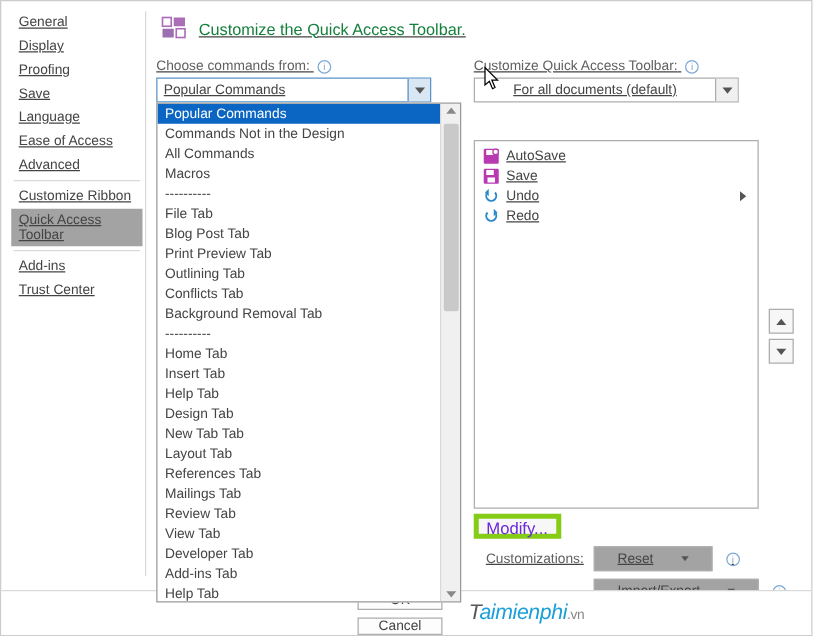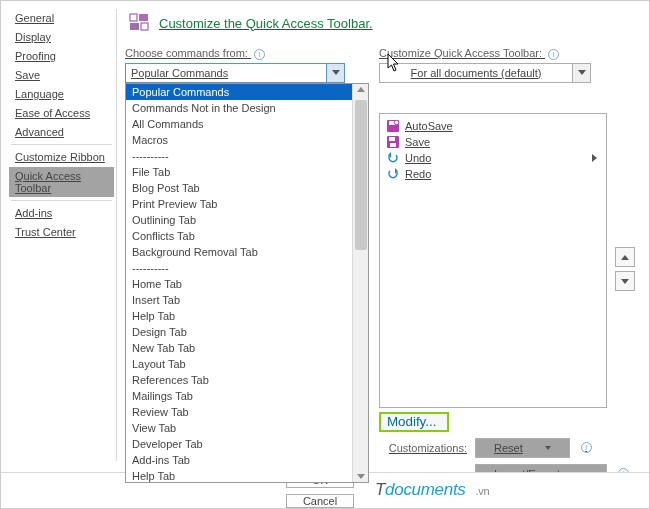--- a/index.html
+++ b/index.html
@@ -118,42 +118,42 @@
   .qat-item.rel{position:relative;}
   .reorder {
     position:absolute; right:-2px; top:200px;
     display:flex;flex-direction:column;gap:4px;
   }
   .sq-btn{width:20px;height:20px;border:1px solid #adadad;background:#f7f7f7;
     display:flex;align-items:center;justify-content:center;cursor:pointer;}
   .ar-up{width:0;height:0;border-left:4px solid transparent;border-right:4px solid transparent;border-bottom:5px solid #555;}
   .ar-dn{width:0;height:0;border-left:4px solid transparent;border-right:4px solid transparent;border-top:5px solid #555;}
   .modify-btn{
-    width:70px;height:20px;border:2px solid #84cc16;background:#f7f7f7;
-    color:#0369a1;margin-top:4px;padding:0 6px;text-align:left;
+    width:70px;height:20px;border:4px solid #84cc16;background:#f7f7f7;
+    color:#6d28d9;margin-top:4px;padding:0 6px;text-align:left;
   }
   .cust-row{display:flex;align-items:center;gap:8px;margin-top:6px;}
   .cust-row .label{width:88px;text-align:right;color:#5f5f5f;}
   .small-combo{height:20px;border:1px solid #adadad;background:#a3a3a3;
     display:flex;align-items:center;padding:0 18px;gap:22px;cursor:pointer;}
   .tiny-arrow{width:0;height:0;border-left:3px solid transparent;border-right:3px solid transparent;border-top:4px solid #555;}
   .footer{
     position:absolute;bottom:0;left:0;right:0;height:36px;
     border-top:1px solid #d9d9d9;display:flex;justify-content:flex-end;
     align-items:center;gap:6px;padding-right:10px;background:#fff;flex-direction:column;
   }
   .dlg-btn{width:68px;height:22px;border:1px solid #adadad;background:#fdfdfd;
     cursor:pointer;font-size:11px;color:#444;}
   .cursor{position:absolute;left:386px;top:52px;pointer-events:none;z-index:50;}
   .watermark{
     position:absolute;bottom:8px;left:374px;font-size:17px;
     font-family:Arial;font-style:italic;color:#1a9fd9;z-index:60;
     pointer-events:none;letter-spacing:-0.3px;
   }
-  .watermark .vn{color:#888;font-size:11px;font-style:normal;margin-left:10px;}
+  .watermark .vn{color:#888;font-size:11px;font-style:normal;margin-left:0;}
   .watermark .t{color:#555;font-style:italic;}
   .combo-wrap{position:relative;}
 </style>
 </head>
 <body>
 
 <div class="dialog">
   <div class="sidebar">
     <div class="sidebar-item">General</div>
     <div class="sidebar-item">Display</div>
@@ -323,14 +323,14 @@
 <div class="footer">
   <button class="dlg-btn">OK</button>
   <button class="dlg-btn">Cancel</button>
 </div>
 
 <svg class="cursor" width="16" height="20">
   <path d="M1 1 L1 15 L4.5 12 L7 18 L9 17 L6.5 11 L11 11 Z" fill="#fff" stroke="#000" stroke-width="1"></path>
 </svg>
 
 <div class="watermark">
-  <span class="t">T</span><span>documents</span><span class="vn">.vn</span>
+  <span class="t">T</span><span>aimienphi</span><span class="vn">.vn</span>
 </div>
 
 </body></html>

